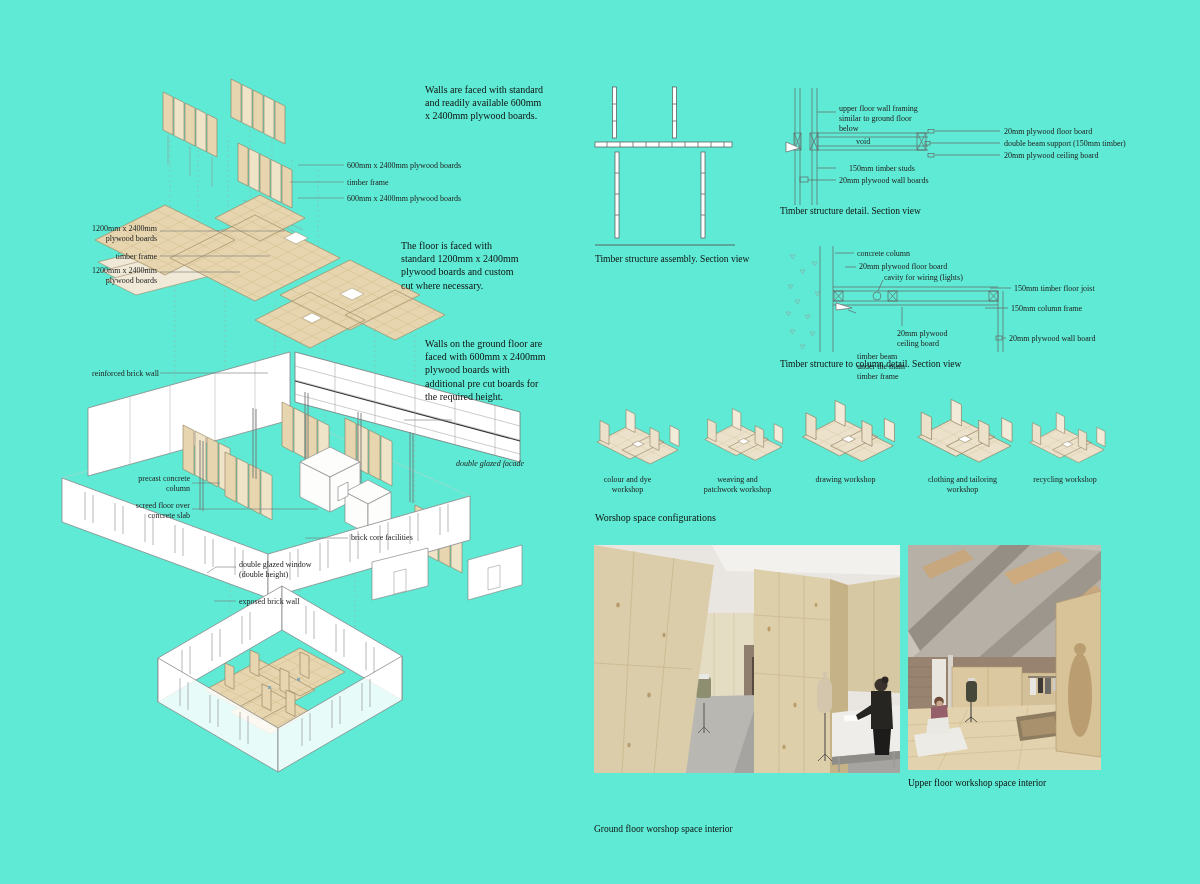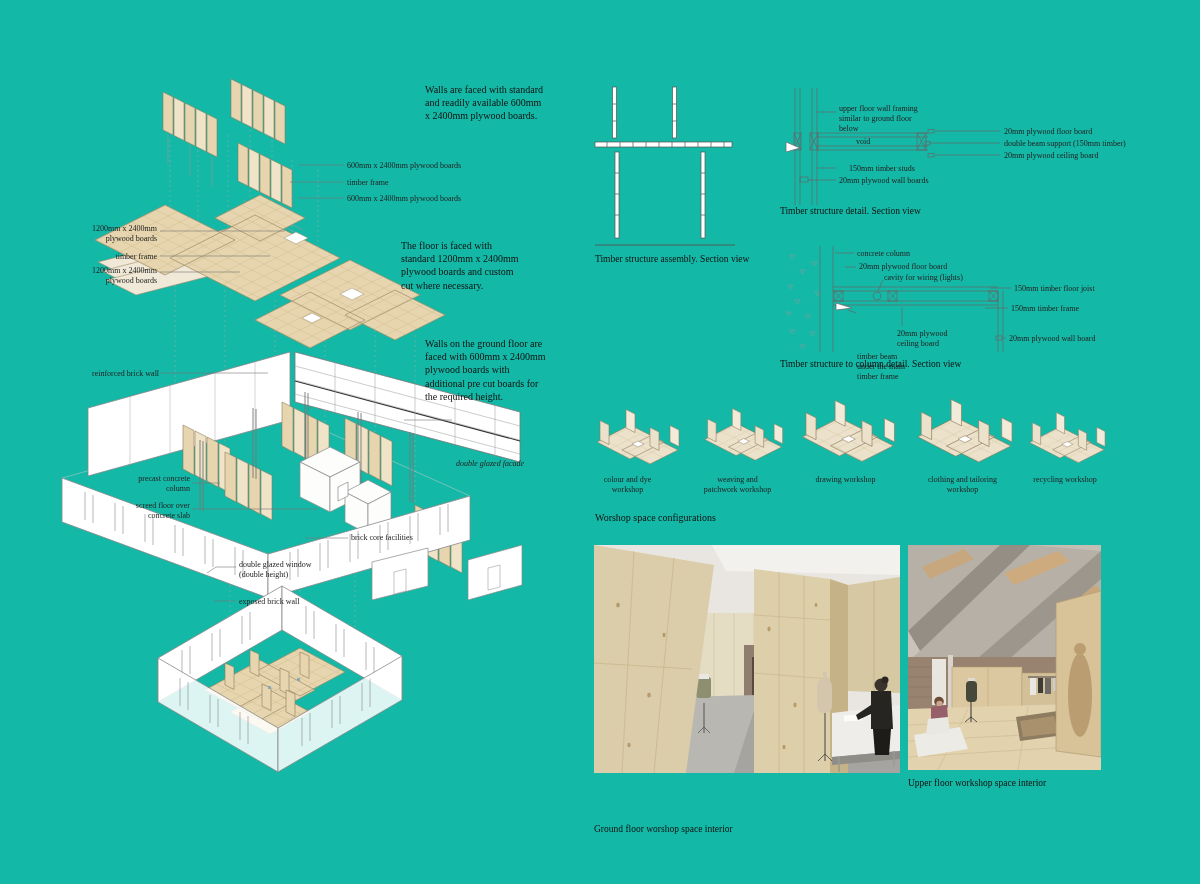--- a/index.html
+++ b/index.html
@@ -1,16 +1,16 @@
 <!DOCTYPE html>
 <html><head>
 <meta charset="utf-8">
 <style>
   html,body{margin:0;padding:0;background:#fff;}
-  .board{position:relative;width:1200px;height:884px;background:#14b8a6;overflow:hidden;
+  .board{position:relative;width:1200px;height:884px;background:#5eead4;overflow:hidden;
          font-family:"Liberation Serif",serif;color:#1a1a1a;text-decoration:underline;}
   .board svg{position:absolute;left:0;top:0;}
   .lbl{position:absolute;font-size:8px;line-height:1.25;white-space:pre-line;color:#222;}
   .lbl.r{text-align:right;}
   .lbl.c{text-align:center;}
   .lbl.i{font-style:italic;margin-top:44px;}
   .note{position:absolute;font-size:10px;line-height:1.32;color:#111;white-space:pre-line;}
   .cap{position:absolute;font-size:9.5px;color:#111;}
   .title{position:absolute;font-size:10.5px;color:#111;text-align:right;}
 </style>
@@ -382,21 +382,21 @@
 
   <div class="lbl" style="left:857px;top:249px;">concrete column</div>
   <div class="lbl" style="left:859px;top:262px;">20mm plywood floor board</div>
   <div class="lbl" style="left:884px;top:273px;">cavity for wiring (lights)</div>
   <div class="lbl" style="left:857px;top:308px;width:70px;margin-top:44px;">timber beam
 under the main
 timber frame</div>
   <div class="lbl" style="left:897px;top:329px;width:70px;">20mm plywood
 ceiling board</div>
   <div class="lbl" style="left:1014px;top:284px;">150mm timber floor joist</div>
-  <div class="lbl" style="left:1011px;top:304px;">150mm timber frame</div>
+  <div class="lbl" style="left:1011px;top:304px;">150mm column frame</div>
   <div class="lbl" style="left:1009px;top:334px;">20mm plywood wall board</div>
   <div class="cap" style="left:780px;top:359px;">Timber structure to column detail. Section view</div>
 
   <div class="lbl c" style="left:585px;top:475px;width:85px;">colour and dye
 workshop</div>
   <div class="lbl c" style="left:695px;top:475px;width:85px;">weaving and
 patchwork workshop</div>
   <div class="lbl c" style="left:798px;top:475px;width:95px;">drawing workshop</div>
   <div class="lbl c" style="left:915px;top:475px;width:95px;">clothing and tailoring
 workshop</div>

